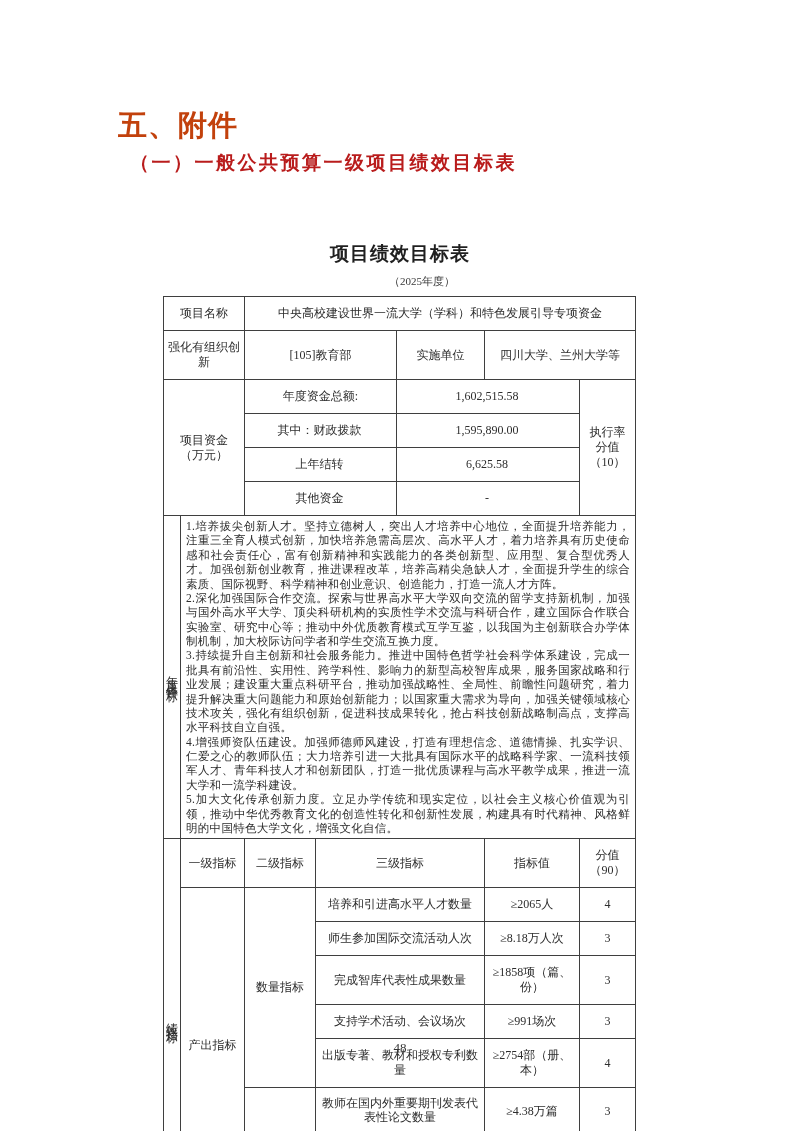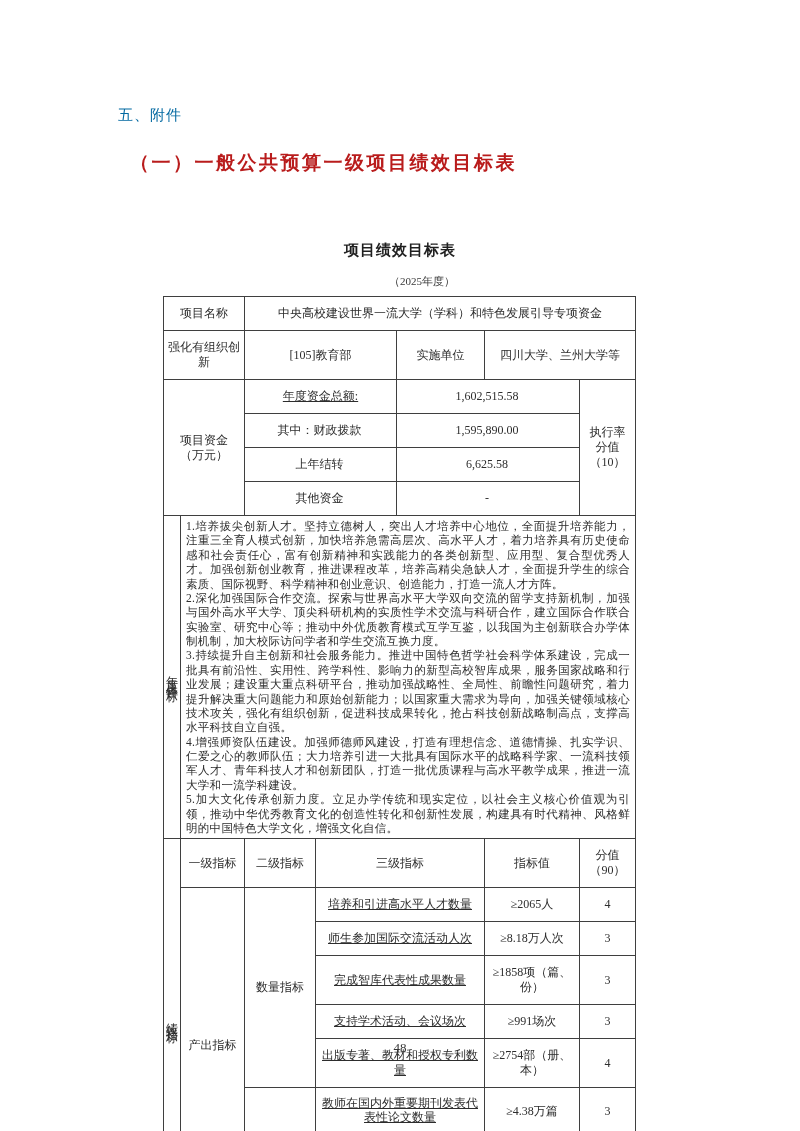--- a/index.html
+++ b/index.html
@@ -14,23 +14,23 @@
     background: #ffffff;
     color: #2d2d2d;
     overflow: hidden;
   }
 
   .section-heading {
     position: absolute;
     left: 118px;
     top: 106px;
     font-family: "Liberation Sans", sans-serif;
-    font-size: 15px;
-    font-weight: normal;
-    color: #0369a1;
+    font-size: 29px;
+    font-weight: bold;
+    color: #c2410c;
     letter-spacing: 1px;
   }
 
   .sub-heading {
     position: absolute;
     left: 130px;
     top: 150px;
     font-family: "Liberation Serif", serif;
     font-size: 19px;
     font-weight: bold;
@@ -38,21 +38,21 @@
     letter-spacing: 2.5px;
   }
 
   .table-title {
     position: absolute;
     left: 0;
     top: 241px;
     width: 100%;
     text-align: center;
     font-family: "Liberation Sans", sans-serif;
-    font-size: 15px;
+    font-size: 19px;
     font-weight: bold;
     color: #1f1f1f;
     letter-spacing: 1px;
   }
 
   .table-year {
     position: absolute;
     left: 0;
     top: 274px;
     width: 100%;
@@ -74,21 +74,21 @@
   }
   .target-table td {
     border: 1px solid #3f3f3f;
     padding: 9px 3px;
     text-align: center;
     vertical-align: middle;
     line-height: 1.25;
     overflow: hidden;
   }
 
-  .td-left   { text-align: left; text-decoration: underline; }
+  .td-left   { text-align: left; }
   .td-right  { text-align: left; padding-right: 5px !important; }
 
   .vertical-label {
     padding: 0 !important;
   }
   .vertical-label span {
     writing-mode: vertical-lr;
     text-orientation: upright;
     display: inline-block;
     letter-spacing: 3px;

